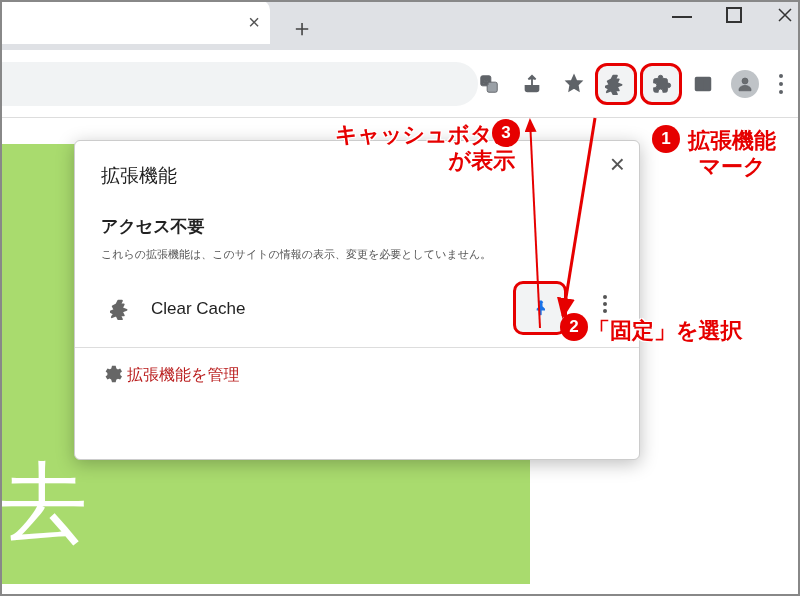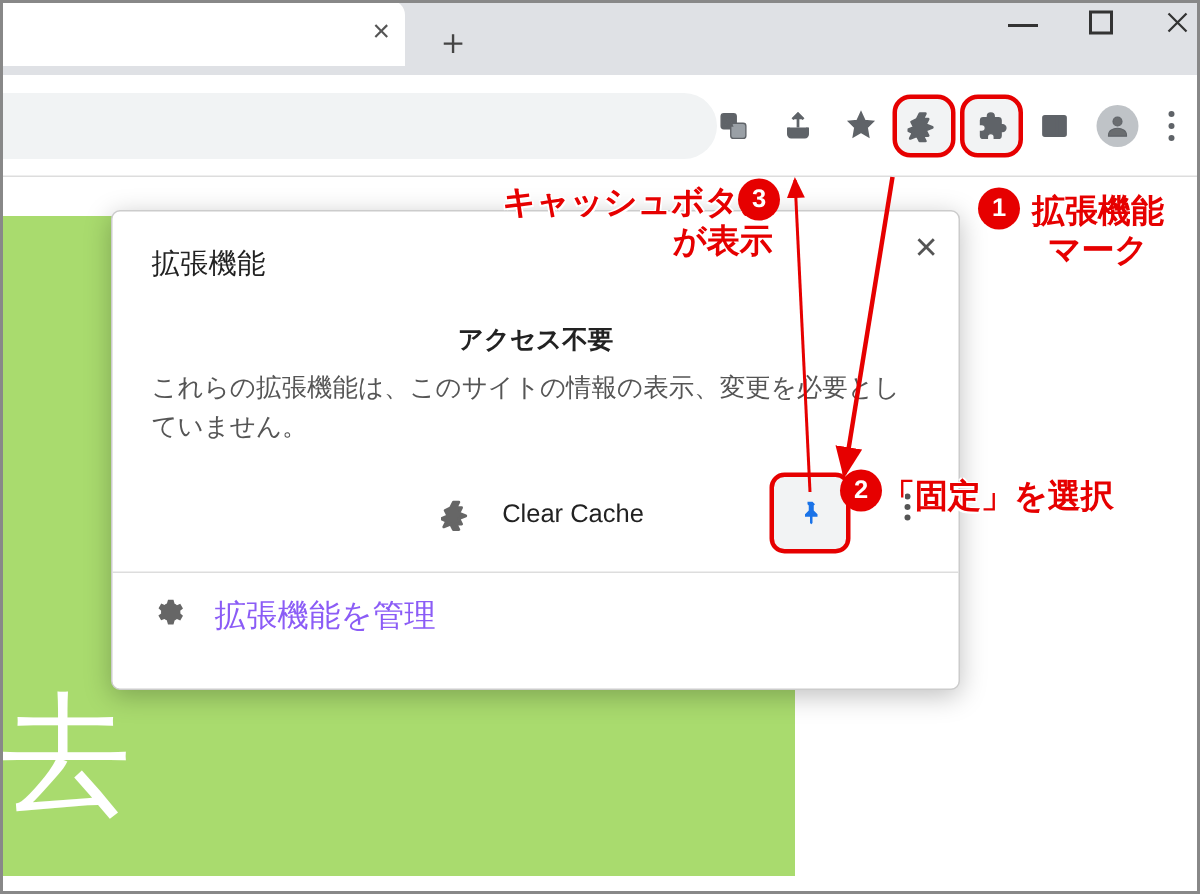--- a/index.html
+++ b/index.html
@@ -86,43 +86,43 @@
 
   
   .popup {
     position:absolute; left:74px; top:140px; width:566px; height:320px;
     background:#fff; border:1px solid #ccc; border-radius:6px;
     box-shadow:0 4px 18px rgba(0,0,0,0.25);
     padding:22px 26px 10px 26px;
   }
   .popup h3 { font-size:19px; font-weight:400; color:#222; margin-bottom:26px; }
   .popup-close { position:absolute; right:14px; top:8px; font-size:26px; color:#555; }
-  .popup .section-title { font-size:17px; font-weight:700; color:#222; margin-bottom:8px;text-align:center; }
-  .popup .section-desc { font-size:17px; color:#555; line-height:1.5; margin-bottom:22px; }
+  .popup .section-title { font-size:17px; font-weight:700; color:#222; margin-bottom:8px; }
+  .popup .section-desc { font-size:11px; color:#555; line-height:1.5; margin-bottom:22px; }
   .ext-row {
-    display:flex; align-items:center; height:48px; position:relative;justify-content:center;
+    display:flex; align-items:center; height:48px; position:relative;
   }
   .ext-row .ext-ico { width:40px; display:flex; justify-content:center; color:#666; }
   .ext-row .ext-ico svg { width:22px; height:22px; fill:currentColor; }
   .ext-row .ext-name { font-size:17px; color:#222; margin-left:10px; }
   .pin-btn {
     position:absolute; right:46px; top:-4px;
     width:54px; height:54px; background:#f2f3f4; border:3px solid #e60000;
     border-radius:10px; display:flex; align-items:center; justify-content:center;
   }
   .pin-btn svg { width:20px; height:20px; fill:#1a73e8; }
   .ext-more {
     position:absolute; right:6px; top:10px; color:#555; font-size:22px;
     display:flex; flex-direction:column; gap:3px; align-items:center;
   }
   .ext-more span { width:4px; height:4px; background:#555; border-radius:50%; }
   .divider { border-top:1px solid #ddd; margin:14px -26px 6px -26px; }
   .manage-row { display:flex; align-items:center; height:44px; }
   .manage-row .gear svg { width:22px; height:22px; fill:#666; }
-  .manage-row .lbl { font-size:21px; margin-left:20px; color:#8b5cf6; }
+  .manage-row .lbl { font-size:16px; margin-left:4px; color:#b91c1c; }
 
   
   .anno {
     position:absolute; color:#e60000; font-weight:700; font-size:22px;
     text-shadow: -1px -1px 0 #fff,1px -1px 0 #fff,-1px 1px 0 #fff,1px 1px 0 #fff;
     line-height:1.2; z-index:100;
   }
   .badge {
     position:absolute; width:28px; height:28px; border-radius:50%;
     background:#e60000; color:#fff; font-weight:700; font-size:17px;

